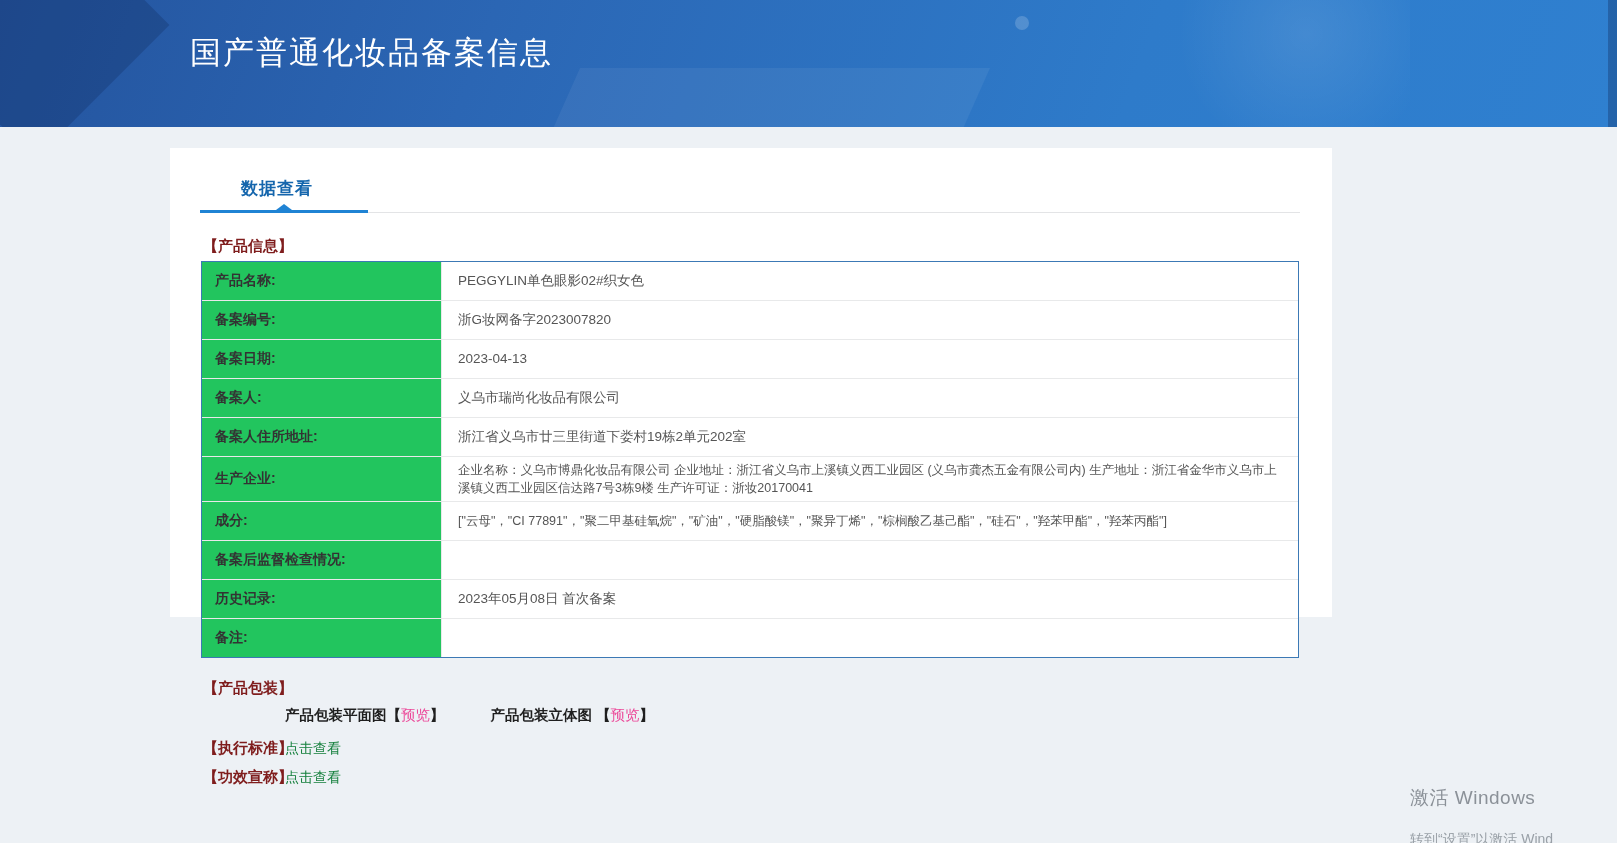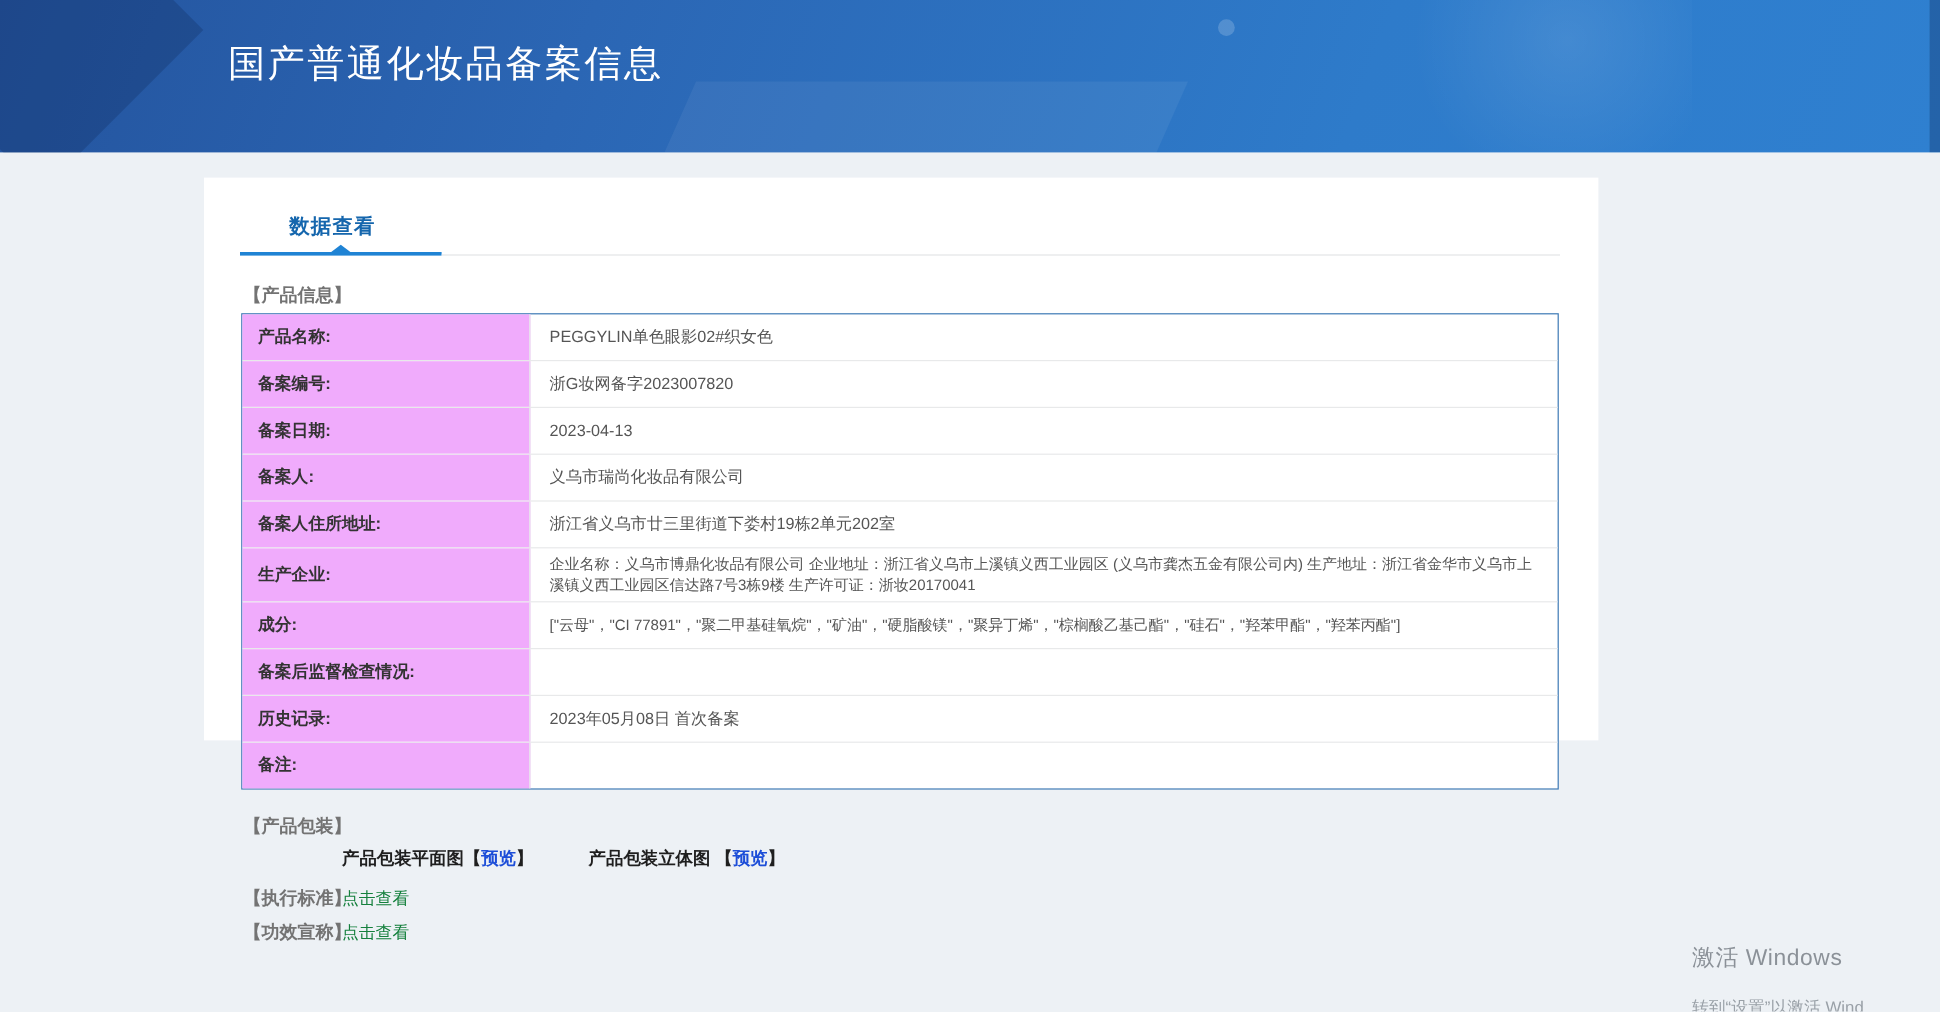--- a/index.html
+++ b/index.html
@@ -63,56 +63,56 @@
     border-bottom:6px solid #1f83d4;
   }
   .tab-rule {
     position:absolute; left:198px; top:64px; width:932px; height:1px;
     background:#e3e4e6;
   }
 
   
   .section-heading {
     position:absolute; left:33px;
-    font-size:15px; font-weight:bold; color:#737373;
+    font-size:15px; font-weight:bold; color:#7f1d1d;
   }
   .sh-product-info   { top:89px;  }
   .sh-packaging      { top:531px; }
   .sh-exec-standard  { top:591px; }
   .sh-efficacy-claim { top:620px; }
 
   
   .info-table {
     position:absolute; left:31px; top:113px; width:1098px;
     border:1px solid #3c79b5; background:#fff;
   }
   .t-row { display:flex; border-bottom:1px solid #e8e9ea; }
   .t-row:last-child { border-bottom:none;justify-content:flex-end; }
   .t-label {
     width:240px; min-height:38px; flex-shrink:0;
-    background:#f0abfc; border-right:1px solid #e8e9ea;
+    background:#22c55e; border-right:1px solid #e8e9ea;
     display:flex; align-items:center; padding-left:13px;
     font-size:14px; font-weight:bold; color:#333;
   }
   .t-value {
     flex:1; min-height:38px;
     display:flex; align-items:center; padding:3px 16px;
     font-size:13.5px; color:#555; line-height:1.45;
   }
   .t-row.tall .t-label, .t-row.tall .t-value { min-height:44px; }
   .t-value.small { font-size:12.5px; }
 
   
   .packaging-line {
     position:absolute; left:115px; top:558px;
     font-size:14.5px; font-weight:bold; color:#1f1f1f;
   }
   .packaging-item { margin-right:46px; }
   .link {
-    color:#1d4ed8; font-weight:bold; text-decoration:none; cursor:pointer;
+    color:#ec4899; font-weight:normal; text-decoration:none; cursor:pointer;
   }
   .view-link {
     position:absolute; left:115px;
     font-size:14px; color:#15803d; cursor:pointer;
   }
   .vl-exec     { top:592px; }
   .vl-efficacy { top:621px; }
 
   
   .watermark-line1 {

